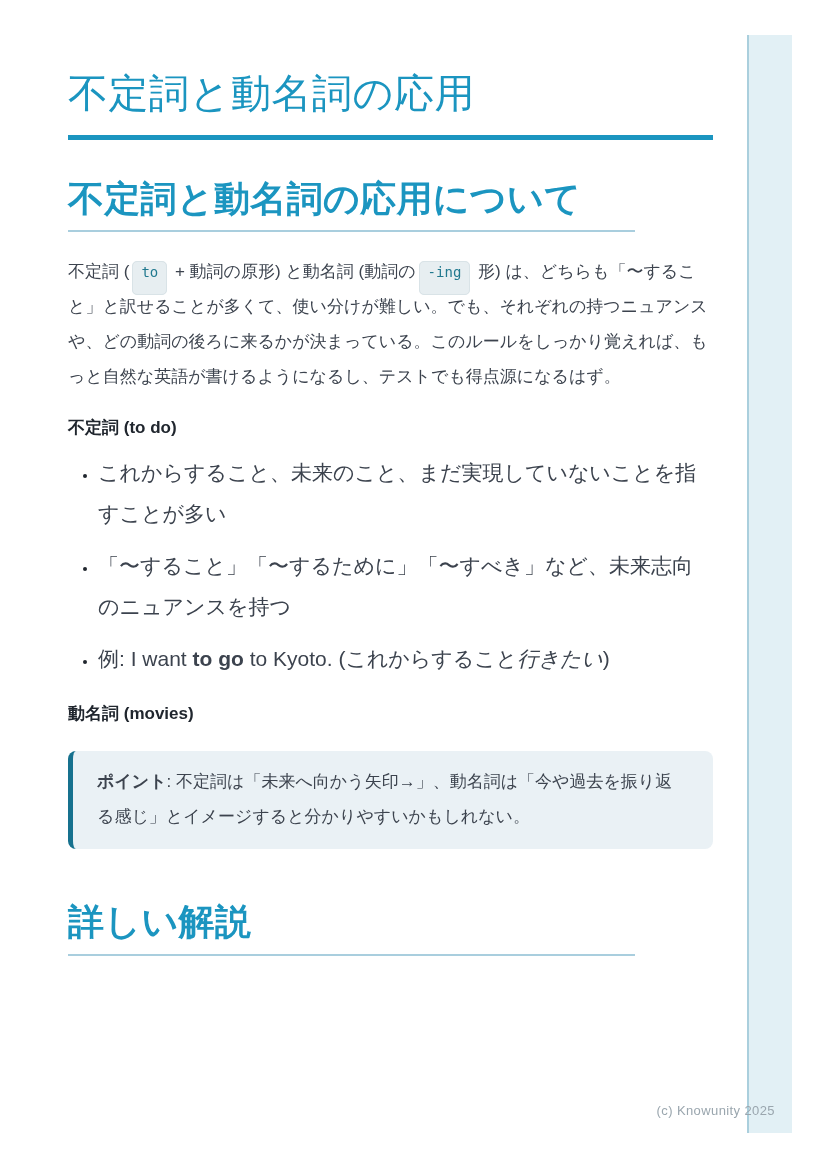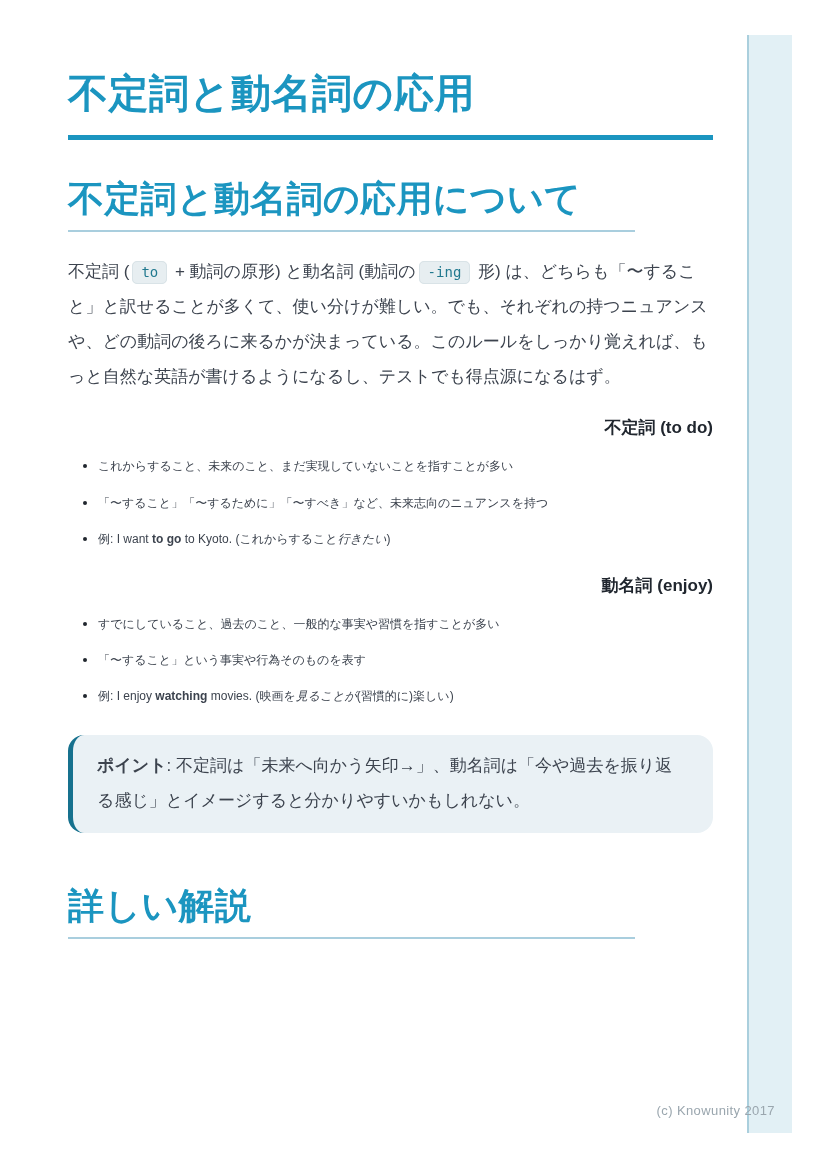--- a/index.html
+++ b/index.html
@@ -52,21 +52,21 @@
     position: absolute;
     top: 0;
     left: 68px;
     width: 645px;
     padding-top: 70px;
     z-index: 2;
   }
   h1.doc-title {
     font-size: 40px;
     line-height: 1.15;
-    font-weight: 700;
+    font-weight: 400;
     color: var(--accent-teal);
     letter-spacing: 0.5px;
   }
   .title-rule {
     margin-top: 19px;
     width: 100%;
     height: 5px;
     background: var(--accent-teal);
   }
   h2.sec-heading {
@@ -85,69 +85,68 @@
     margin-top: 18px;
     font-size: 17px;
     line-height: 2.06;
     color: var(--body-text);
   }
   p.group-label {
     margin-top: 22px;
     font-size: 17px;
     font-weight: 700;
     color: var(--label-text);
-    text-align: right;
   }
   ul.bullets {
     margin-top: 14px;
     padding-left: 30px;
     list-style: disc outside;
   }
   ul.bullets li {
-    font-size: 12px;
+    font-size: 21px;
     line-height: 1.95;
     margin-bottom: 11px;
     color: var(--body-text);
   }
   ul.bullets li::marker { color: var(--label-text); font-size: 13px; }
   .callout {
     margin-top: 26px;
     width: 100%;
     background: var(--callout-bg);
     border-left: 5px solid var(--callout-border);
-    border-radius: 16px;
+    border-radius: 8px;
     padding: 13px 24px 15px 24px;
   }
   .callout p {
     font-size: 17px;
     line-height: 2.06;
     color: var(--body-text);
   }
   .seg-code {
     font-family: "DejaVu Sans Mono", "Liberation Mono", monospace;
     font-size: 14px;
     color: var(--code-text);
     background: var(--code-bg);
     border: 1px solid var(--code-border);
     border-radius: 5px;
-    padding: 2px 8px 3px 8px;
+    padding: 2px 8px 14px 8px;
     margin: 0 3px;
     white-space: nowrap;
   }
   .seg-bold { font-weight: 700; }
   .seg-italic { font-style: italic; text-align: right; }
 </style>
 </head>
 <body>
 
 <div class="page">
 
   <div class="margin-strip"></div>
 
-  <div class="watermark">(c) Knowunity 2017</div>
+  <div class="watermark">(c) Knowunity 2025</div>
 
   <main class="content">
 
     <h1 class="doc-title">不定詞と動名詞の応用</h1>
 
     <div class="title-rule"></div>
 
     <section>
       <h2 class="sec-heading">不定詞と動名詞の応用について</h2>
       <p class="body-p" style="margin-top:22px;"><span>不定詞 (</span><span class="seg-code">to</span><span> + 動詞の原形) と動名詞 (動詞の</span><span class="seg-code">-ing</span><span> 形) は、どちらも「〜すること」と訳せることが多くて、使い分けが難しい。でも、それぞれの持つニュアンスや、どの動詞の後ろに来るかが決まっている。このルールをしっかり覚えれば、もっと自然な英語が書けるようになるし、テストでも得点源になるはず。</span></p>
@@ -155,26 +154,21 @@
 
     <section>
 
       <p class="group-label">不定詞 (to do)</p>
       <ul class="bullets">
         <li><span>これからすること、未来のこと、まだ実現していないことを指すことが多い</span></li>
         <li><span>「〜すること」「〜するために」「〜すべき」など、未来志向のニュアンスを持つ</span></li>
         <li><span>例: I want </span><span class="seg-bold">to go</span><span> to Kyoto. (これからすること</span><span class="seg-italic">行きたい</span><span>)</span></li>
       </ul>
 
-      <p class="group-label">動名詞 (enjoy)</p>
-      <ul class="bullets">
-        <li><span>すでにしていること、過去のこと、一般的な事実や習慣を指すことが多い</span></li>
-        <li><span>「〜すること」という事実や行為そのものを表す</span></li>
-        <li><span>例: I enjoy </span><span class="seg-bold">watching</span><span> movies. (映画を</span><span class="seg-italic">見ることが</span><span>(習慣的に)楽しい)</span></li>
-      </ul>
+      <p class="group-label">動名詞 (movies)</p>
 
       <aside class="callout">
         <p><span class="seg-bold">ポイント</span><span>: 不定詞は「未来へ向かう矢印→」、動名詞は「今や過去を振り返る感じ」とイメージすると分かりやすいかもしれない。</span></p>
       </aside>
     </section>
 
     <section>
       <h2 class="sec-heading spaced">詳しい解説</h2>
 
     </section>

